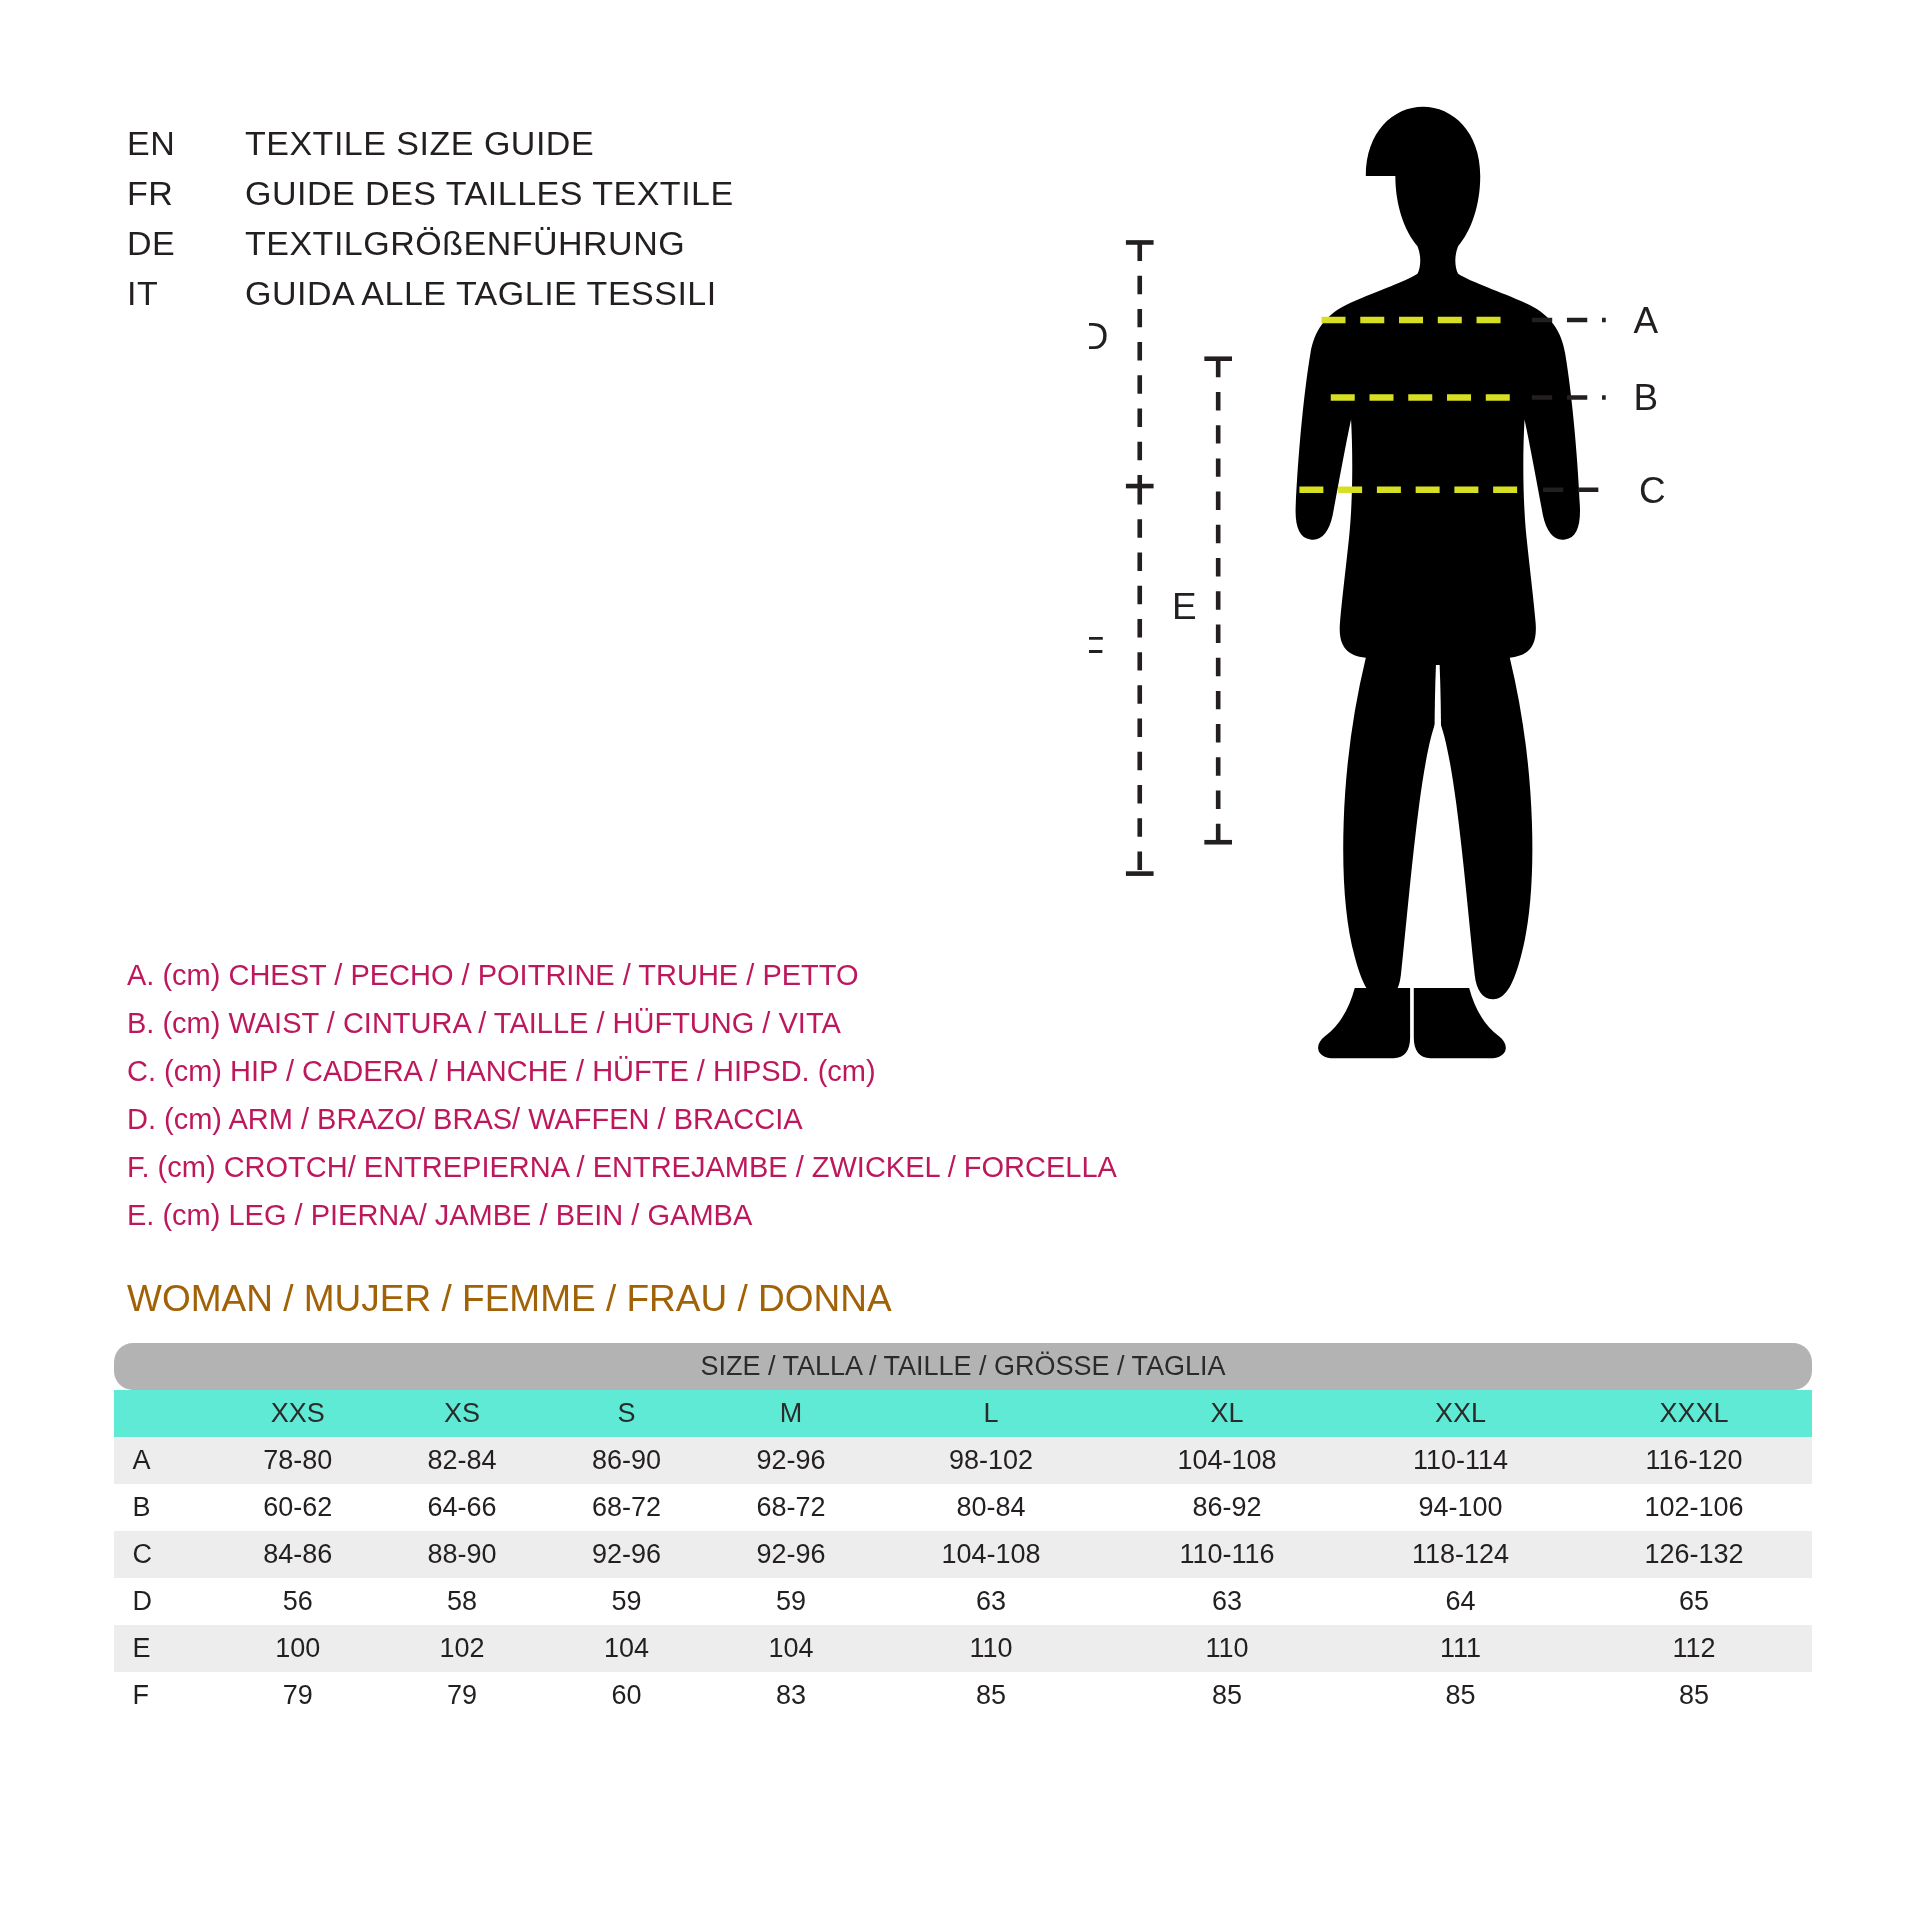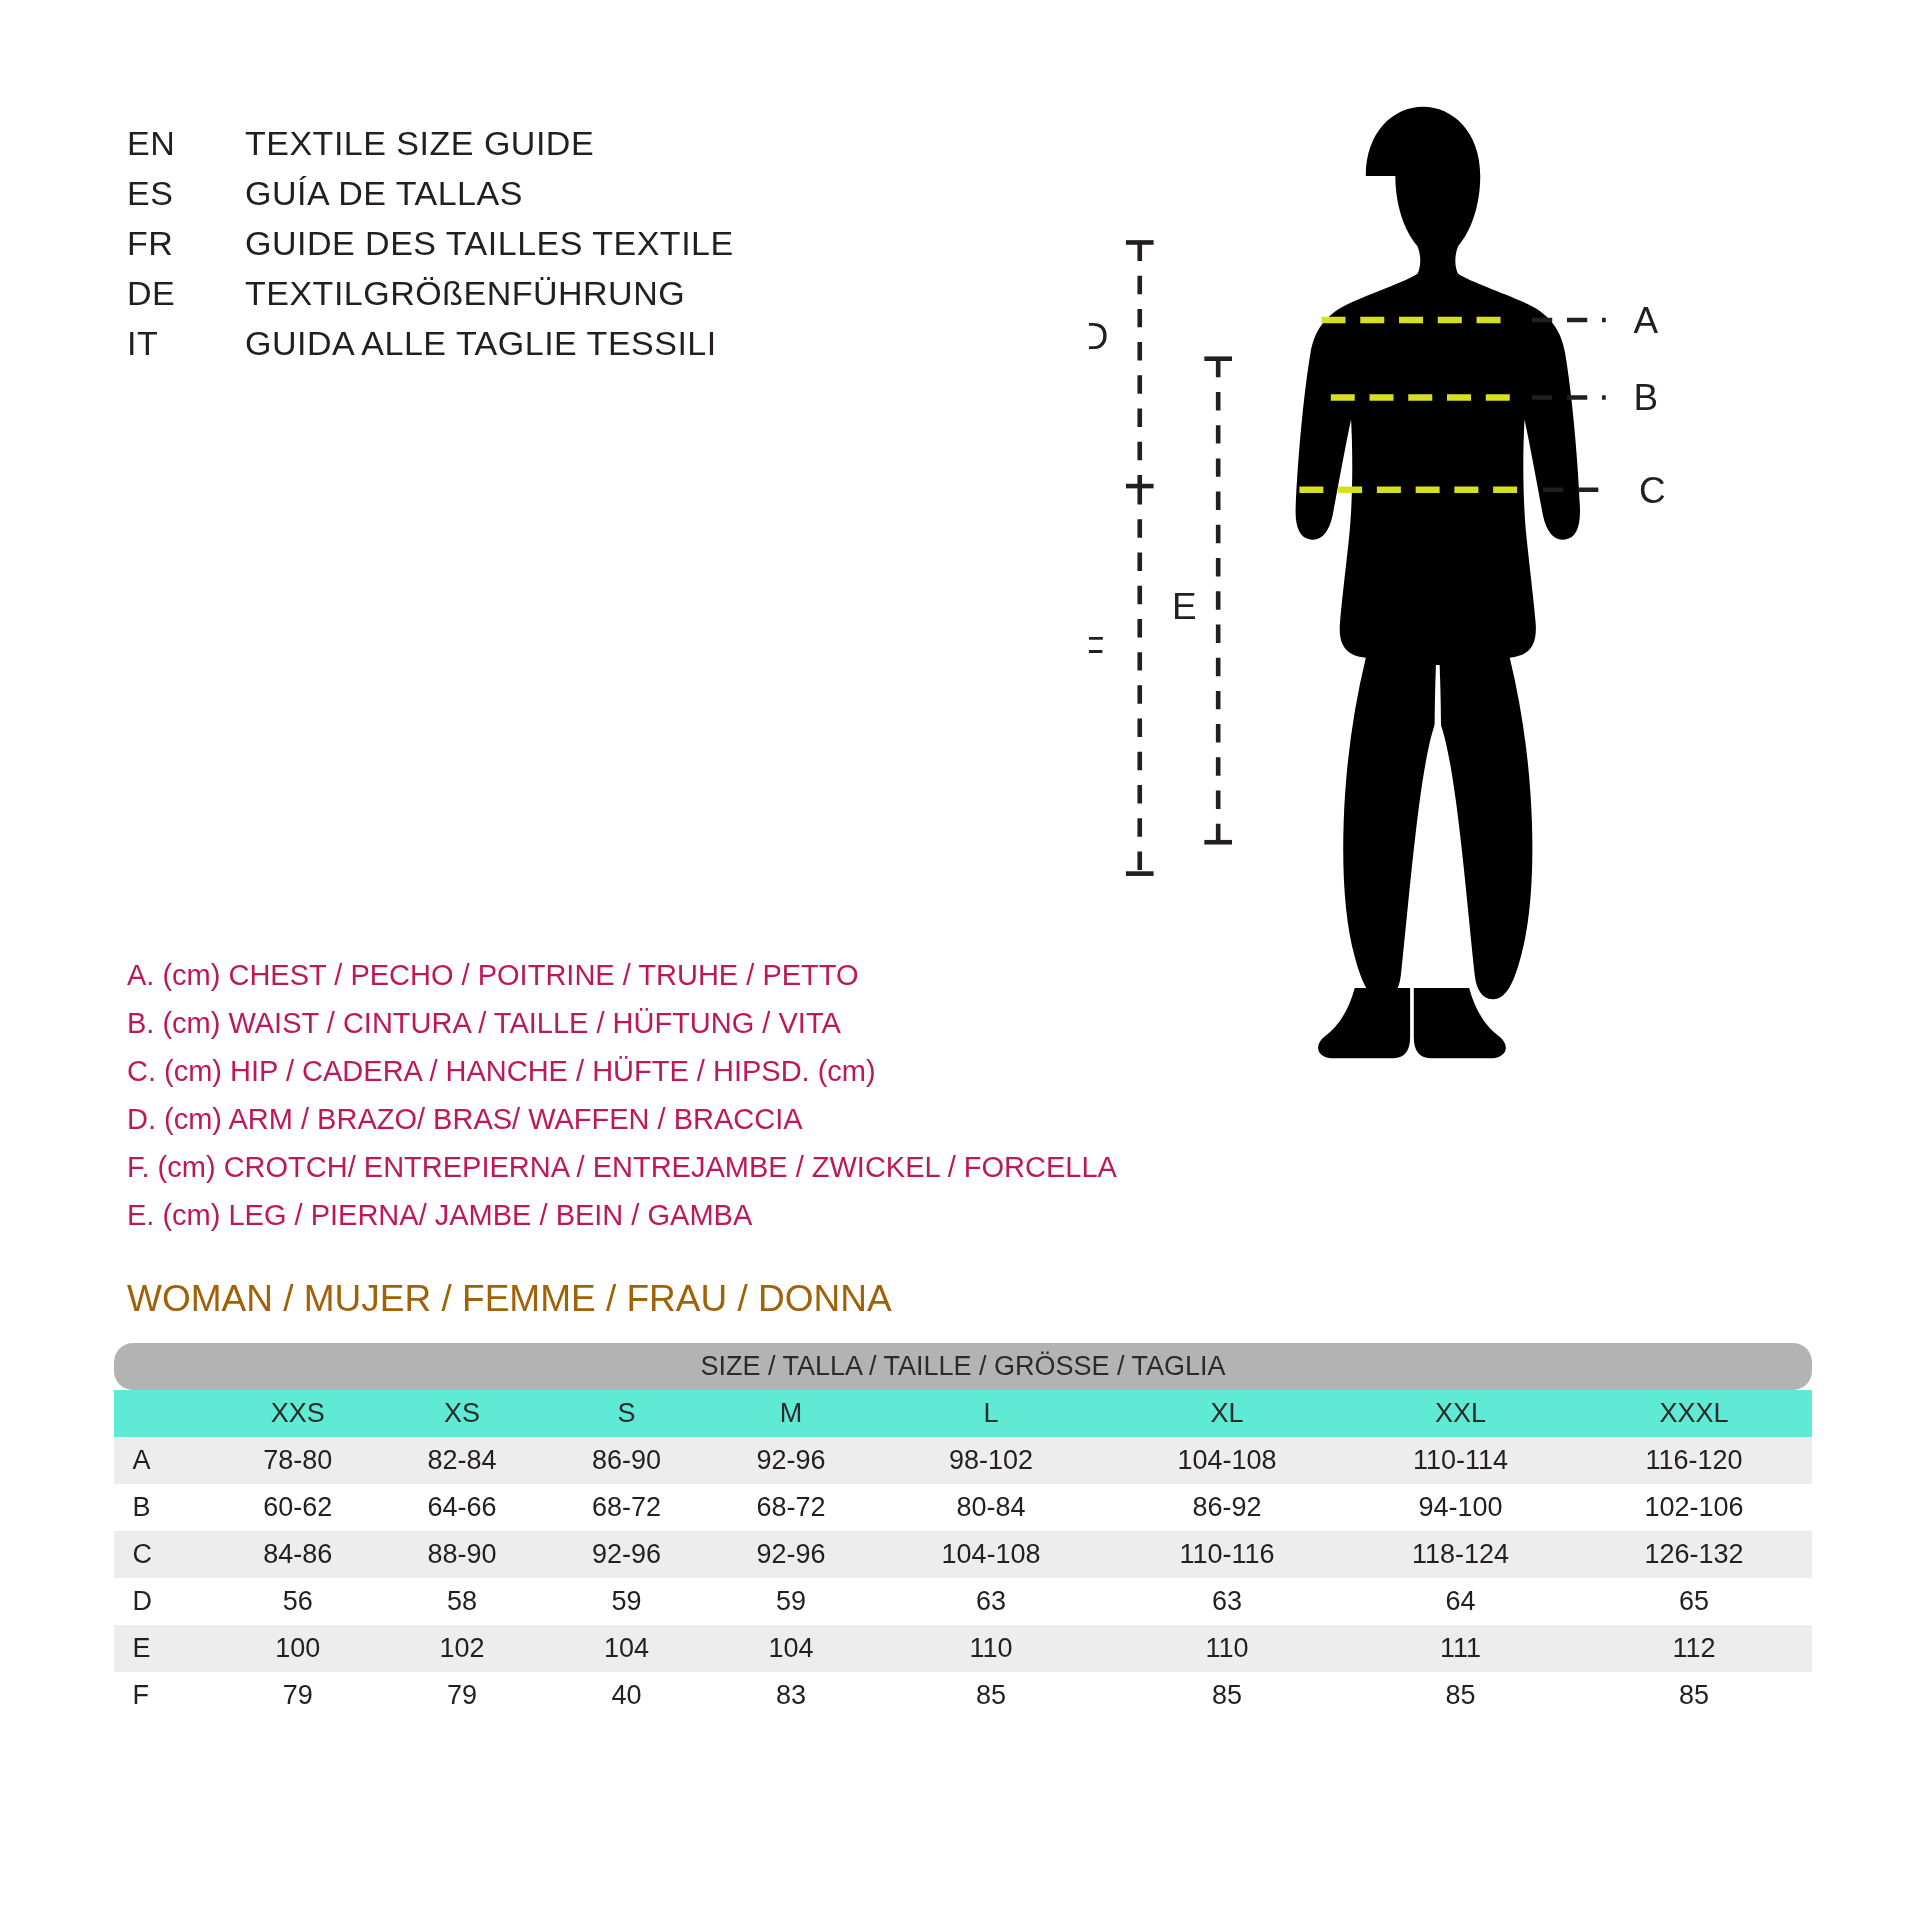--- a/index.html
+++ b/index.html
@@ -120,24 +120,20 @@
     top: 0;
   }
 </style>
 </head>
 <body>
 
 <div class="title-block">
   <div class="title-row">
     <span class="title-lang">EN</span>
     <span class="title-text">TEXTILE SIZE GUIDE</span>
-  </div>
-  <div class="title-row">
-    <span class="title-lang">ES</span>
-    <span class="title-text">GUÍA DE TALLAS</span>
   </div>
   <div class="title-row">
     <span class="title-lang">FR</span>
     <span class="title-text">GUIDE DES TAILLES TEXTILE</span>
   </div>
   <div class="title-row">
     <span class="title-lang">DE</span>
     <span class="title-text">TEXTILGRÖßENFÜHRUNG</span>
   </div>
   <div class="title-row">
@@ -304,21 +300,21 @@
         <td>104</td>
         <td>110</td>
         <td>110</td>
         <td>111</td>
         <td>112</td>
       </tr>
       <tr class="plain">
         <td class="col-label">F</td>
         <td>79</td>
         <td>79</td>
-        <td>40</td>
+        <td>60</td>
         <td>83</td>
         <td>85</td>
         <td>85</td>
         <td>85</td>
         <td>85</td>
       </tr>
     </tbody>
   </table>
 </div>
 

